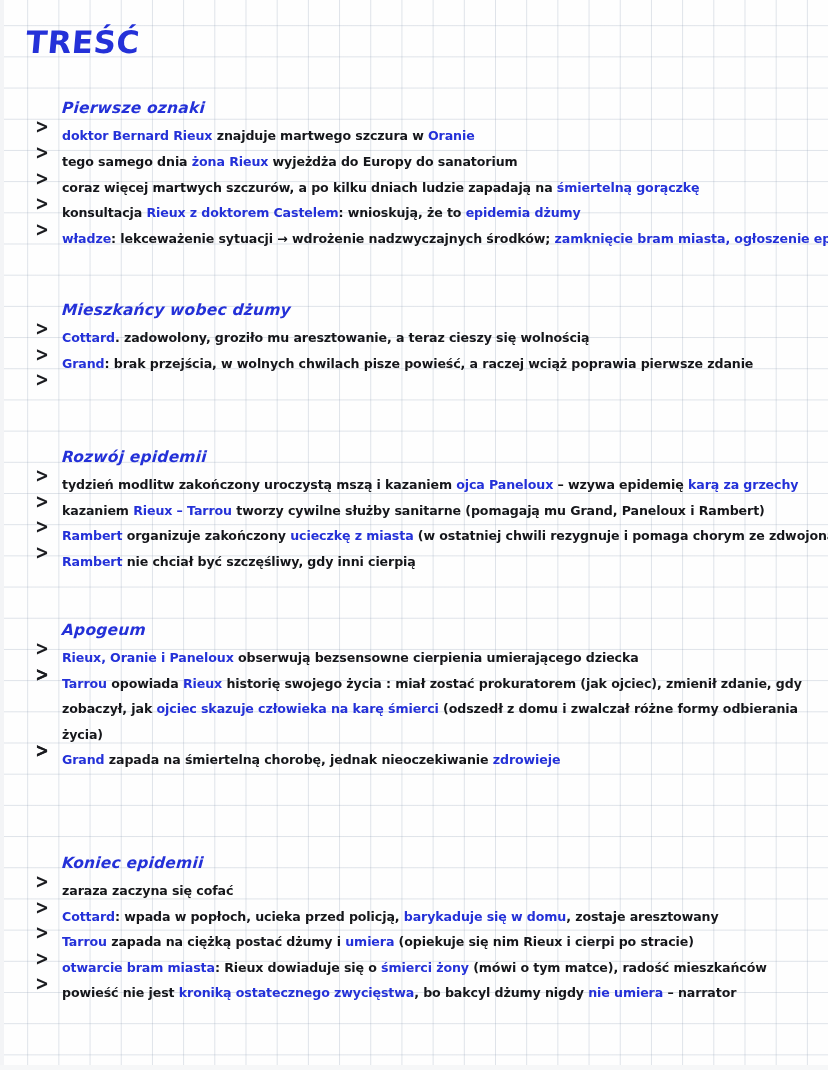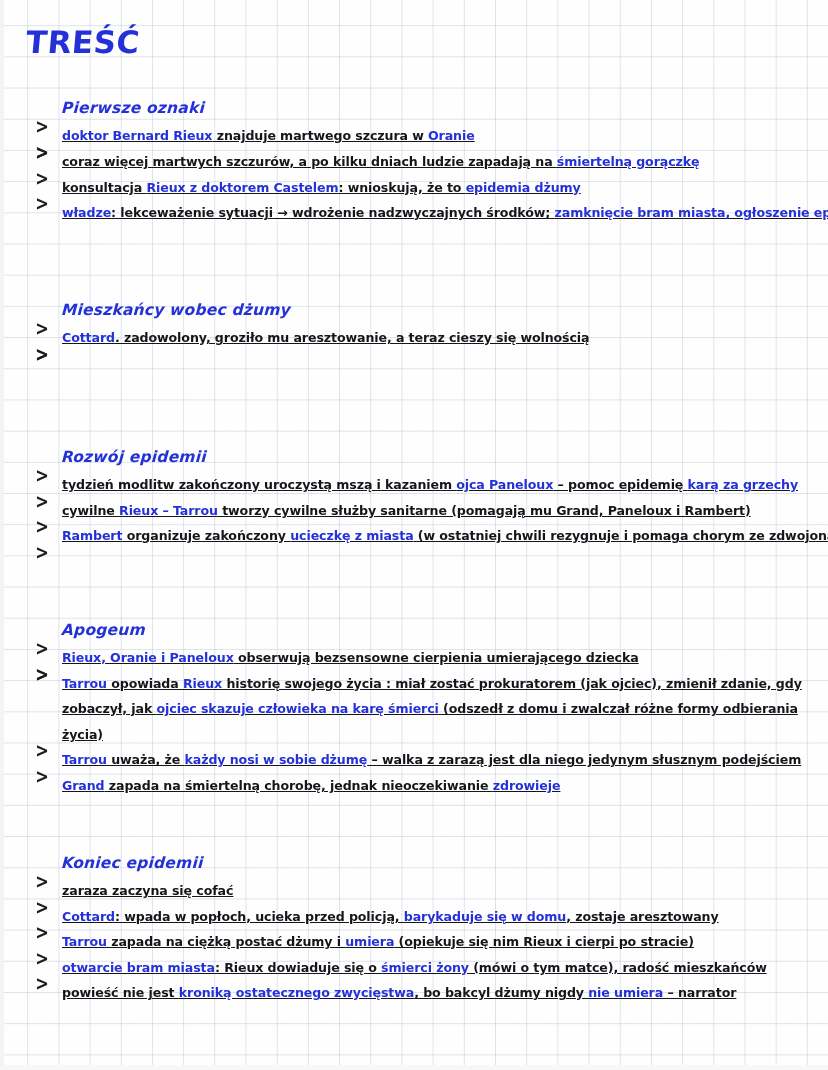--- a/index.html
+++ b/index.html
@@ -72,21 +72,21 @@
   .bullet .chev{
     position:absolute;
     left:-28px;
     top:-9px;
     font-size:19px;
     font-weight:700;
     color:#1b1c20;
     font-family:"DejaVu Sans", sans-serif;
     transform:scaleX(0.85);
   }
-  .bullet .txt{ display:inline;text-decoration:underline; }
+  .bullet .txt{ display:inline; }
   .bullet.wrap{ white-space:normal; }
 
   
   b.hl{ color:#2431d8; font-weight:700; }
   span.pl{ color:#15161a; font-weight:700; }
 
   
   #sec-0{ top:98px; }
   #sec-1{ top:300px; }
   #sec-2{ top:447px; }
@@ -104,53 +104,53 @@
 <div id="paper-edge-b"></div>
 
 <div id="sheet">
 
   <div class="title">TREŚĆ</div>
 
   <div class="section sec-0" id="sec-0">
     <div class="sec-head">Pierwsze oznaki</div>
     <ul class="bullets">
         <li class="bullet"><span class="chev">&gt;</span><span class="txt"><b class="hl">doktor Bernard Rieux</b><span class="pl"> znajduje martwego szczura w </span><b class="hl">Oranie</b></span></li>
-        <li class="bullet"><span class="chev">&gt;</span></li>
+        <li class="bullet"><span class="chev">&gt;</span><span class="txt"><span class="pl">tego samego dnia </span><b class="hl">żona Rieux</b><span class="pl"> wyjeżdża do Europy do sanatorium</span></span></li>
         <li class="bullet"><span class="chev">&gt;</span><span class="txt"><span class="pl">coraz więcej martwych szczurów, a po kilku dniach ludzie zapadają na </span><b class="hl">śmiertelną gorączkę</b></span></li>
         <li class="bullet"><span class="chev">&gt;</span><span class="txt"><span class="pl">konsultacja </span><b class="hl">Rieux z doktorem Castelem</b><span class="pl">: wnioskują, że to </span><b class="hl">epidemia dżumy</b></span></li>
         <li class="bullet"><span class="chev">&gt;</span><span class="txt"><b class="hl">władze</b><span class="pl">: lekceważenie sytuacji → wdrożenie nadzwyczajnych środków; </span><b class="hl">zamknięcie bram miasta, ogłoszenie epidemii</b></span></li>
       </ul>
   </div>
 
   <div class="section sec-1" id="sec-1">
     <div class="sec-head">Mieszkańcy wobec dżumy</div>
     <ul class="bullets">
         <li class="bullet"><span class="chev">&gt;</span><span class="txt"><b class="hl">Cottard</b><span class="pl">. zadowolony, groziło mu aresztowanie, a teraz cieszy się wolnością</span></span></li>
-        <li class="bullet"><span class="chev">&gt;</span></li>
+        <li class="bullet"><span class="chev">&gt;</span><span class="txt"><b class="hl">Grand</b><span class="pl">: brak przejścia, w wolnych chwilach pisze powieść, a raczej wciąż poprawia pierwsze zdanie</span></span></li>
         <li class="bullet"><span class="chev">&gt;</span></li>
       </ul>
   </div>
 
   <div class="section sec-2" id="sec-2">
     <div class="sec-head">Rozwój epidemii</div>
     <ul class="bullets">
-        <li class="bullet"><span class="chev">&gt;</span><span class="txt"><span class="pl">tydzień modlitw zakończony uroczystą mszą i kazaniem </span><b class="hl">ojca Paneloux</b><span class="pl"> – pomoc epidemię </span><b class="hl">karą za grzechy</b></span></li>
-        <li class="bullet"><span class="chev">&gt;</span><span class="txt"><span class="pl">cywilne </span><b class="hl">Rieux – Tarrou</b><span class="pl"> tworzy cywilne służby sanitarne (pomagają mu Grand, Paneloux i Rambert)</span></span></li>
+        <li class="bullet"><span class="chev">&gt;</span><span class="txt"><span class="pl">tydzień modlitw zakończony uroczystą mszą i kazaniem </span><b class="hl">ojca Paneloux</b><span class="pl"> – wzywa epidemię </span><b class="hl">karą za grzechy</b></span></li>
+        <li class="bullet"><span class="chev">&gt;</span><span class="txt"><span class="pl">kazaniem </span><b class="hl">Rieux – Tarrou</b><span class="pl"> tworzy cywilne służby sanitarne (pomagają mu Grand, Paneloux i Rambert)</span></span></li>
         <li class="bullet"><span class="chev">&gt;</span><span class="txt"><b class="hl">Rambert</b><span class="pl"> organizuje zakończony </span><b class="hl">ucieczkę z miasta</b><span class="pl"> (w ostatniej chwili rezygnuje i pomaga chorym ze zdwojoną siłą)</span></span></li>
-        <li class="bullet"><span class="chev">&gt;</span></li>
+        <li class="bullet"><span class="chev">&gt;</span><span class="txt"><b class="hl">Rambert</b><span class="pl"> nie chciał być szczęśliwy, gdy inni cierpią</span></span></li>
       </ul>
   </div>
 
   <div class="section sec-3" id="sec-3">
     <div class="sec-head">Apogeum</div>
     <ul class="bullets">
         <li class="bullet"><span class="chev">&gt;</span><span class="txt"><b class="hl">Rieux, Oranie i Paneloux</b><span class="pl"> obserwują bezsensowne cierpienia umierającego dziecka</span></span></li>
         <li class="bullet"><span class="chev">&gt;</span></li>
         <li class="bullet wrap"><span class="chev">&gt;</span><span class="txt"><b class="hl">Tarrou</b><span class="pl"> opowiada </span><b class="hl">Rieux</b><span class="pl"> historię swojego życia : miał zostać prokuratorem (jak ojciec), zmienił zdanie, gdy</span><br><span class="pl">zobaczył, jak </span><b class="hl">ojciec skazuje człowieka na karę śmierci</b><span class="pl"> (odszedł z domu i zwalczał różne formy odbierania życia)</span></span></li>
-        <li class="bullet"><span class="chev">&gt;</span><span class="txt"><b class="hl">Tarrou</b><span class="pl"> uważa, że </span><b class="hl">każdy nosi w sobie dżumę</b><span class="pl"> – walka z zarazą jest dla niego jedynym słusznym podejściem</span></span></li>
+        <li class="bullet"><span class="chev">&gt;</span></li>
         <li class="bullet"><span class="chev">&gt;</span><span class="txt"><b class="hl">Grand</b><span class="pl"> zapada na śmiertelną chorobę, jednak nieoczekiwanie </span><b class="hl">zdrowieje</b></span></li>
       </ul>
   </div>
 
   <div class="section sec-4" id="sec-4">
     <div class="sec-head">Koniec epidemii</div>
     <ul class="bullets">
         <li class="bullet"><span class="chev">&gt;</span><span class="txt"><span class="pl">zaraza zaczyna się cofać</span></span></li>
         <li class="bullet"><span class="chev">&gt;</span><span class="txt"><b class="hl">Cottard</b><span class="pl">: wpada w popłoch, ucieka przed policją, </span><b class="hl">barykaduje się w domu</b><span class="pl">, zostaje aresztowany</span></span></li>
         <li class="bullet"><span class="chev">&gt;</span><span class="txt"><b class="hl">Tarrou</b><span class="pl"> zapada na ciężką postać dżumy i </span><b class="hl">umiera</b><span class="pl"> (opiekuje się nim Rieux i cierpi po stracie)</span></span></li>

